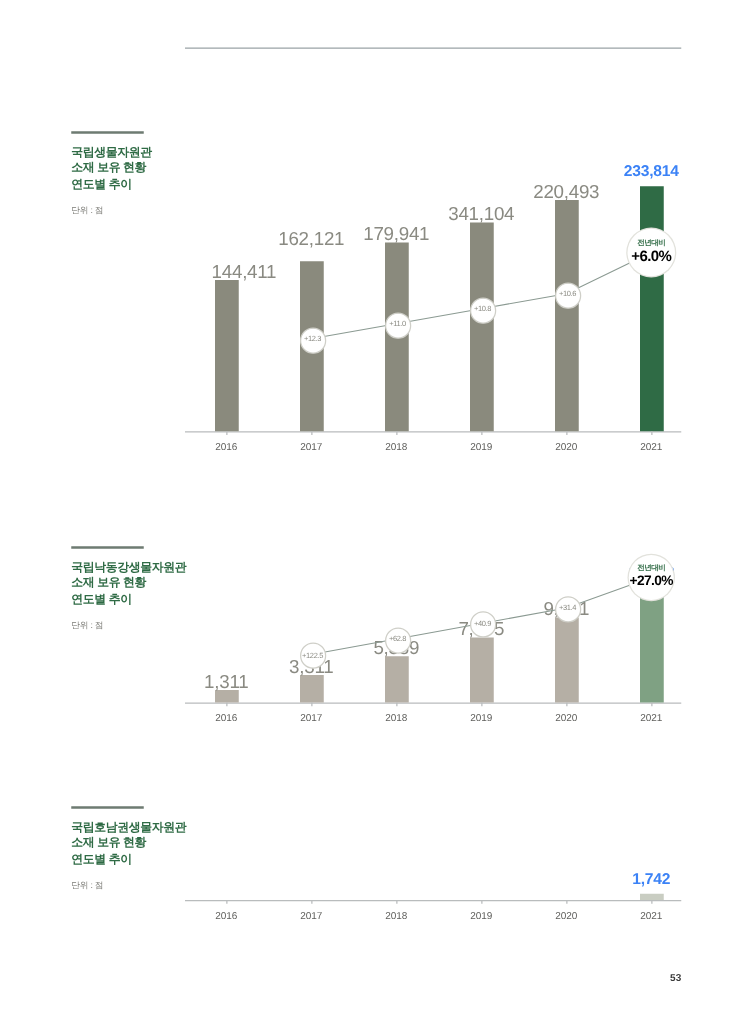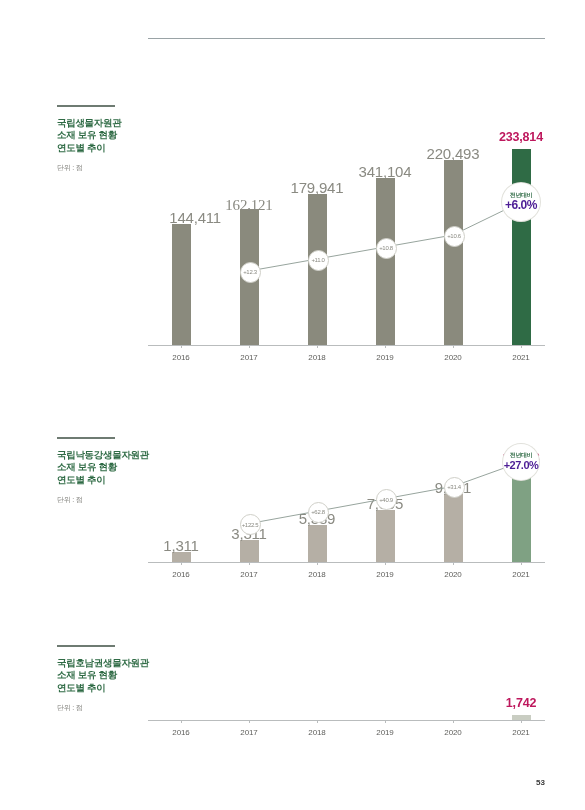--- a/index.html
+++ b/index.html
@@ -36,21 +36,21 @@
     position:absolute;left:0;width:397px;height:1px;background:#b9bcbd;
   }
   .bar{
     position:absolute;width:19px;bottom:0;
   }
   .val{
     position:absolute;font-size:15px;color:#8a8a82;
     letter-spacing:-0.2px;text-align:center;width:80px;
   }
   .val.hl{
-    color:#be185d;font-weight:bold;font-size:12.5px;
+    color:#3b82f6;font-weight:bold;font-size:12.5px;
   }
   .xlab{
     position:absolute;font-size:8px;color:#5f5f5c;text-align:center;width:80px;
     letter-spacing:-0.1px;
   }
   .tickmark{position:absolute;width:1px;height:3px;background:#b9bcbd;}
 
   
   .gline{position:absolute;left:0;top:0;overflow:visible;}
   .marker{
@@ -58,21 +58,21 @@
     border:1px solid #cfcfc8;
     display:flex;align-items:center;justify-content:center;
     font-size:6px;color:#8a8a82;letter-spacing:-0.3px;
   }
   .badge{
     position:absolute;border-radius:50%;background:#ffffff;
     display:flex;flex-direction:column;align-items:center;justify-content:center;
     box-shadow:0 0 0 1px #e2e2dc;
   }
   .badge .b1{font-size:6px;color:#2f6b45;font-weight:bold;letter-spacing:-0.4px;line-height:7px;}
-  .badge .b2{font-size:12px;color:#4c1d95;font-weight:bold;letter-spacing:-0.5px;line-height:13px;}
+  .badge .b2{font-size:12px;color:#000000;font-weight:bold;letter-spacing:-0.5px;line-height:13px;}
   .badge.sm .b2{font-size:11px;}
 
   .pagenum{
     position:absolute;right:40px;bottom:23px;
     font-size:8px;font-weight:bold;color:#3b3b3b;
   }
 </style>
 </head>
 <body>
 
@@ -88,21 +88,21 @@
 연도별 추이</div>
       <div class="sec-unit">단위 : 점</div>
     </div>
     <div class="chart" id="chart0" style="top:0px;height:260px;">
         <div class="axis" style="top: 240px;"></div>
         <div class="bar" style="left: 23.5px; height: 121.056px; top: 118.944px; background: rgb(138, 138, 125);"></div>
         <div class="val" style="left: -7px; top: 103.944px; text-align: right;">144,411</div>
         <div class="tickmark" style="left: 33px; top: 240px;"></div>
         <div class="xlab" style="left: -7px; top: 248px;">2016</div>
         <div class="bar" style="left: 91.5px; height: 135.902px; top: 104.098px; background: rgb(138, 138, 125);"></div>
-        <div class="val" style="left: 61px; top: 92px; font-family: Liberation Serif, serif;">162,121</div>
+        <div class="val" style="left: 61px; top: 78px;">162,121</div>
         <div class="tickmark" style="left: 101px; top: 240px;"></div>
         <div class="xlab" style="left: 61px; top: 248px;">2017</div>
         <div class="bar" style="left: 159.5px; height: 150.84px; top: 89.1603px; background: rgb(138, 138, 125);"></div>
         <div class="val" style="left: 129px; top: 74.1603px;">179,941</div>
         <div class="tickmark" style="left: 169px; top: 240px;"></div>
         <div class="xlab" style="left: 129px; top: 248px;">2018</div>
         <div class="bar" style="left: 227.5px; height: 167.116px; top: 72.8835px; background: rgb(138, 138, 125);"></div>
         <div class="val" style="left: 197px; top: 57.8835px;">341,104</div>
         <div class="tickmark" style="left: 237px; top: 240px;"></div>
         <div class="xlab" style="left: 197px; top: 248px;">2019</div>

